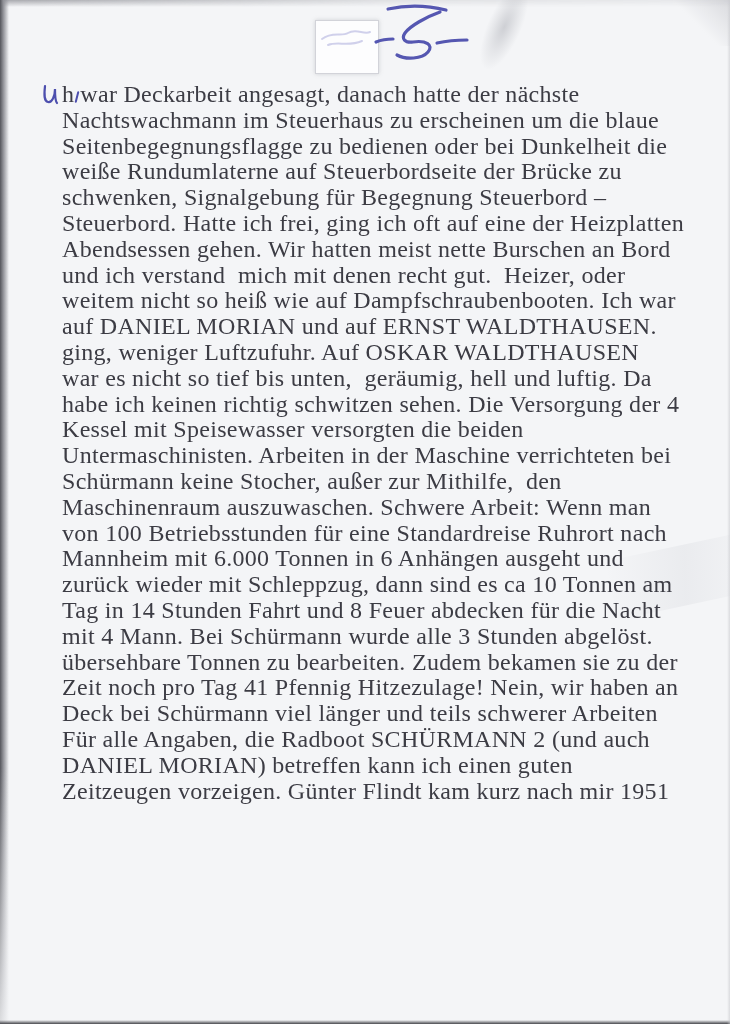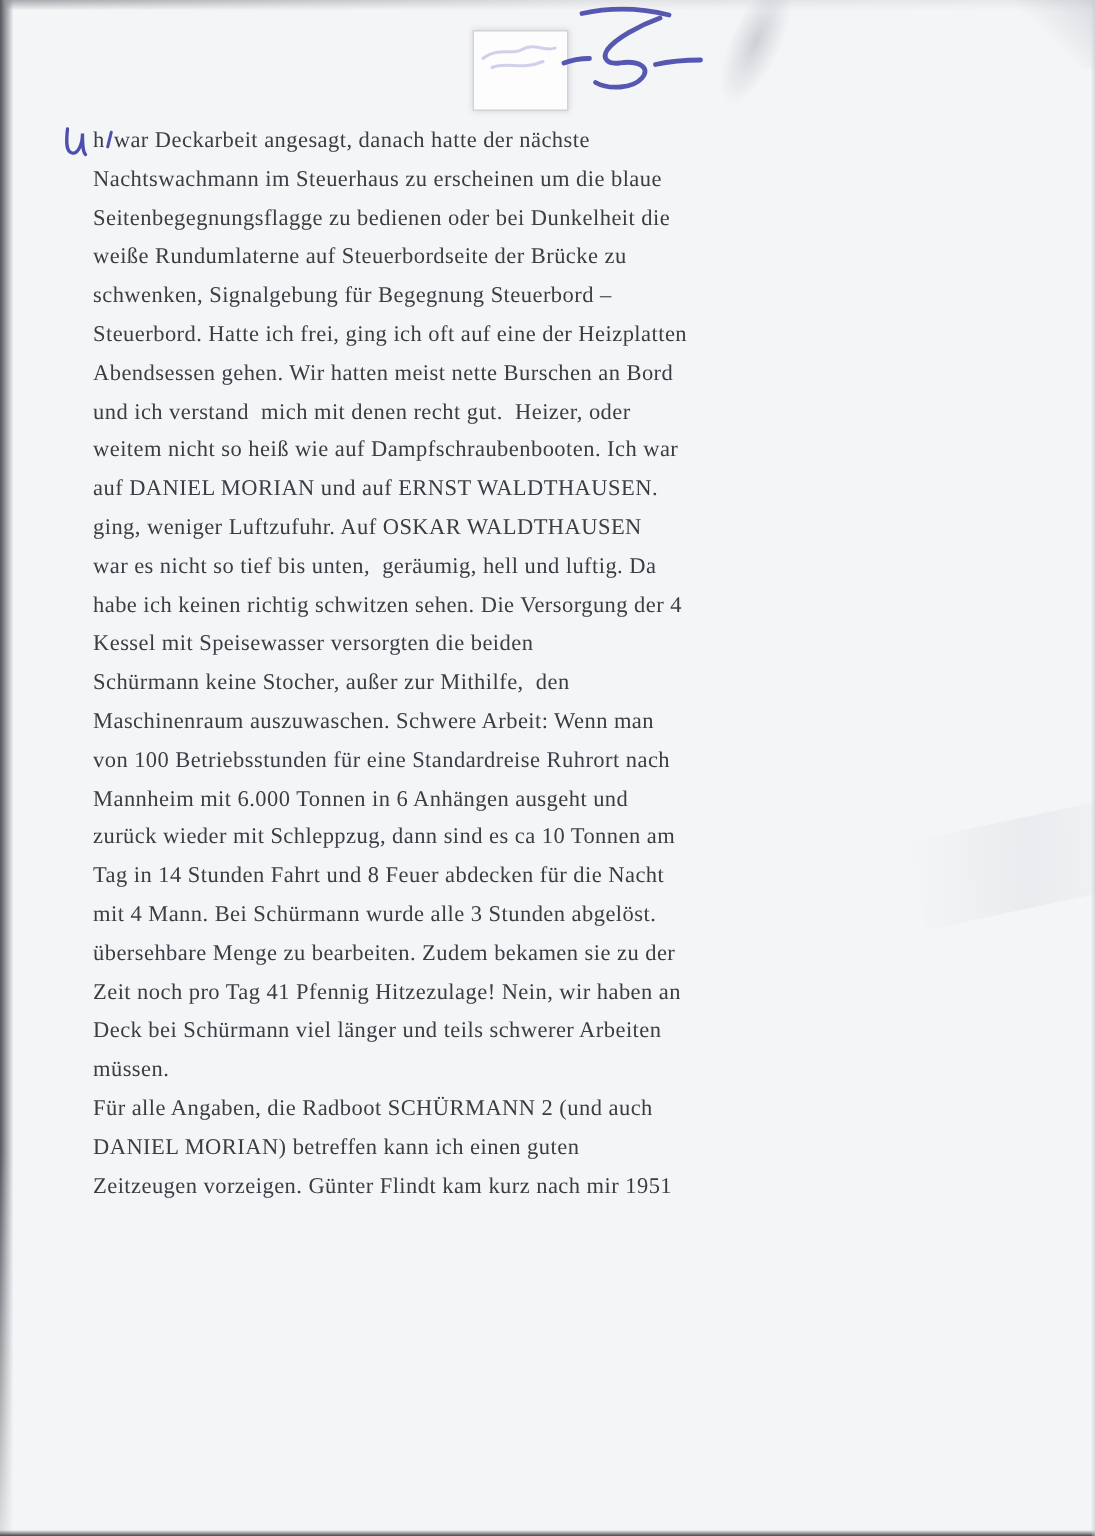--- a/index.html
+++ b/index.html
@@ -56,21 +56,21 @@
     background:#fdfdfe;
     border:1px solid rgba(175,177,185,.55);
     box-shadow:0 0 4px rgba(140,142,150,.35);
   }
   .sticker svg{position:absolute;left:2px;top:4px;opacity:.30;}
   
   .hw{position:absolute;pointer-events:none;}
   
   .text{
     position:absolute;left:62px;top:82px;width:660px;
-    font-size:15px;line-height:25.8px;letter-spacing:.3px;
+    font-size:24px;line-height:25.8px;letter-spacing:.3px;
     color:#3c3c44;
   }
   .line{white-space:pre;height:25.8px;}
   .blue-mark{
     display:inline-block;width:6px;height:14px;position:relative;top:2px;
   }
   .blue-mark i{
     position:absolute;left:2px;top:1px;width:2px;height:12px;
     background:#4d4fae;transform:rotate(14deg);border-radius:2px;display:block;
   }
@@ -117,30 +117,30 @@
         <div class="line">schwenken, Signalgebung für Begegnung Steuerbord –</div>
         <div class="line">Steuerbord. Hatte ich frei, ging ich oft auf eine der Heizplatten</div>
         <div class="line">Abendsessen gehen. Wir hatten meist nette Burschen an Bord</div>
         <div class="line">und ich verstand  mich mit denen recht gut.  Heizer, oder</div>
         <div class="line">weitem nicht so heiß wie auf Dampfschraubenbooten. Ich war</div>
         <div class="line">auf DANIEL MORIAN und auf ERNST WALDTHAUSEN.</div>
         <div class="line">ging, weniger Luftzufuhr. Auf OSKAR WALDTHAUSEN</div>
         <div class="line">war es nicht so tief bis unten,  geräumig, hell und luftig. Da</div>
         <div class="line">habe ich keinen richtig schwitzen sehen. Die Versorgung der 4</div>
         <div class="line">Kessel mit Speisewasser versorgten die beiden</div>
+        <div class="line">Untermaschinisten. Arbeiten in der Maschine verrichteten bei</div>
         <div class="line">Schürmann keine Stocher, außer zur Mithilfe,  den</div>
         <div class="line">Maschinenraum auszuwaschen. Schwere Arbeit: Wenn man</div>
         <div class="line">von 100 Betriebsstunden für eine Standardreise Ruhrort nach</div>
         <div class="line">Mannheim mit 6.000 Tonnen in 6 Anhängen ausgeht und</div>
         <div class="line">zurück wieder mit Schleppzug, dann sind es ca 10 Tonnen am</div>
         <div class="line">Tag in 14 Stunden Fahrt und 8 Feuer abdecken für die Nacht</div>
         <div class="line">mit 4 Mann. Bei Schürmann wurde alle 3 Stunden abgelöst.</div>
-        <div class="line">übersehbare Menge zu bearbeiten. Zudem bekamen sie zu der</div>
+        <div class="line">übersehbare Tonnen zu bearbeiten. Zudem bekamen sie zu der</div>
         <div class="line">Zeit noch pro Tag 41 Pfennig Hitzezulage! Nein, wir haben an</div>
         <div class="line">Deck bei Schürmann viel länger und teils schwerer Arbeiten</div>
-        <div class="line">müssen.</div>
         <div class="line">Für alle Angaben, die Radboot SCHÜRMANN 2 (und auch</div>
         <div class="line">DANIEL MORIAN) betreffen kann ich einen guten</div>
         <div class="line">Zeitzeugen vorzeigen. Günter Flindt kam kurz nach mir 1951</div>
       </div>
   </div>
 
 </div>
 
 </body></html>

